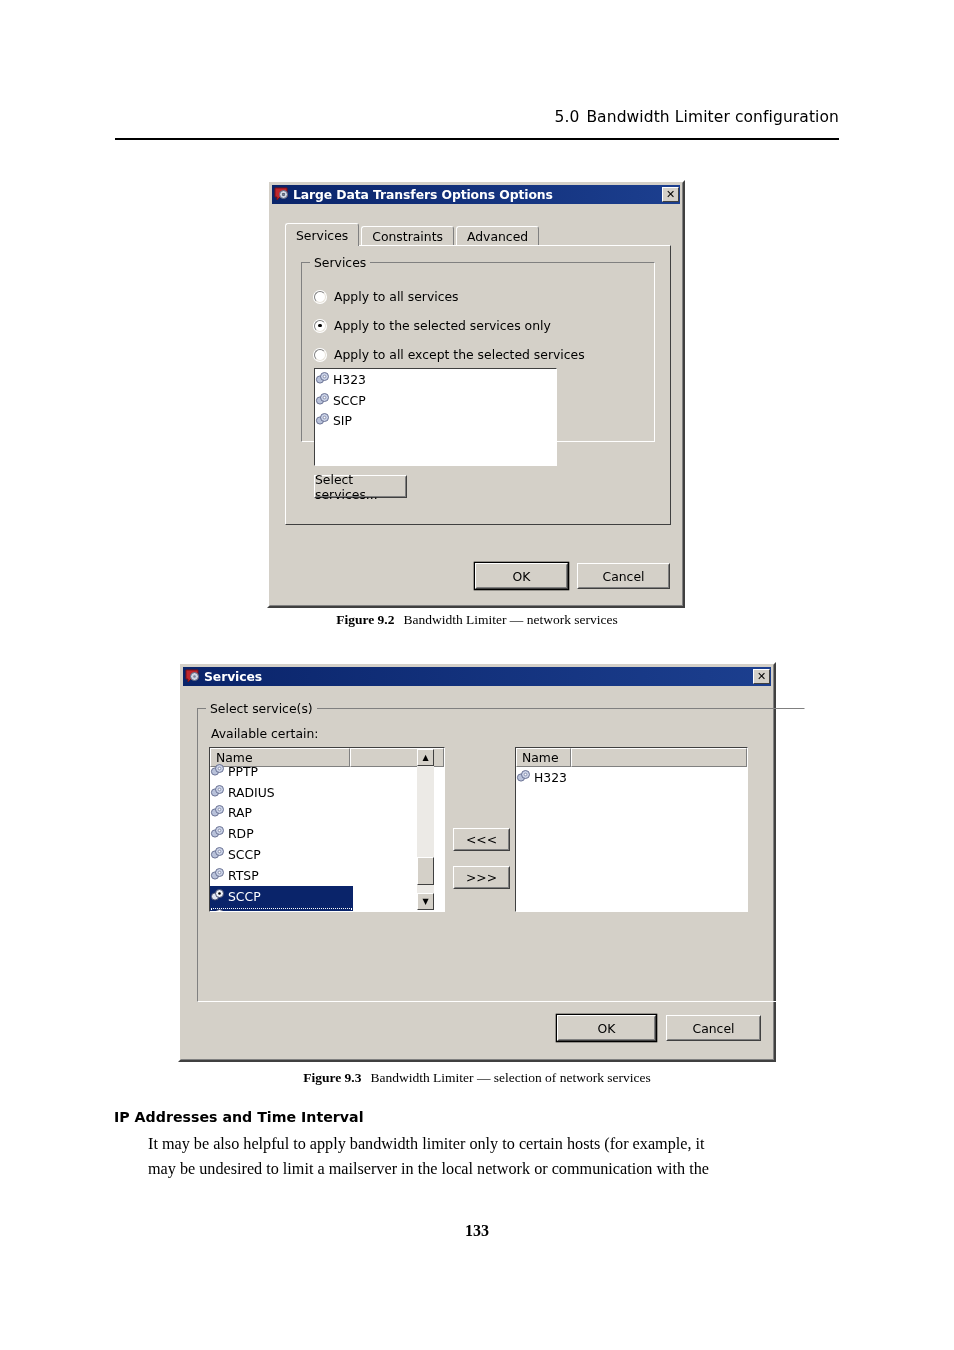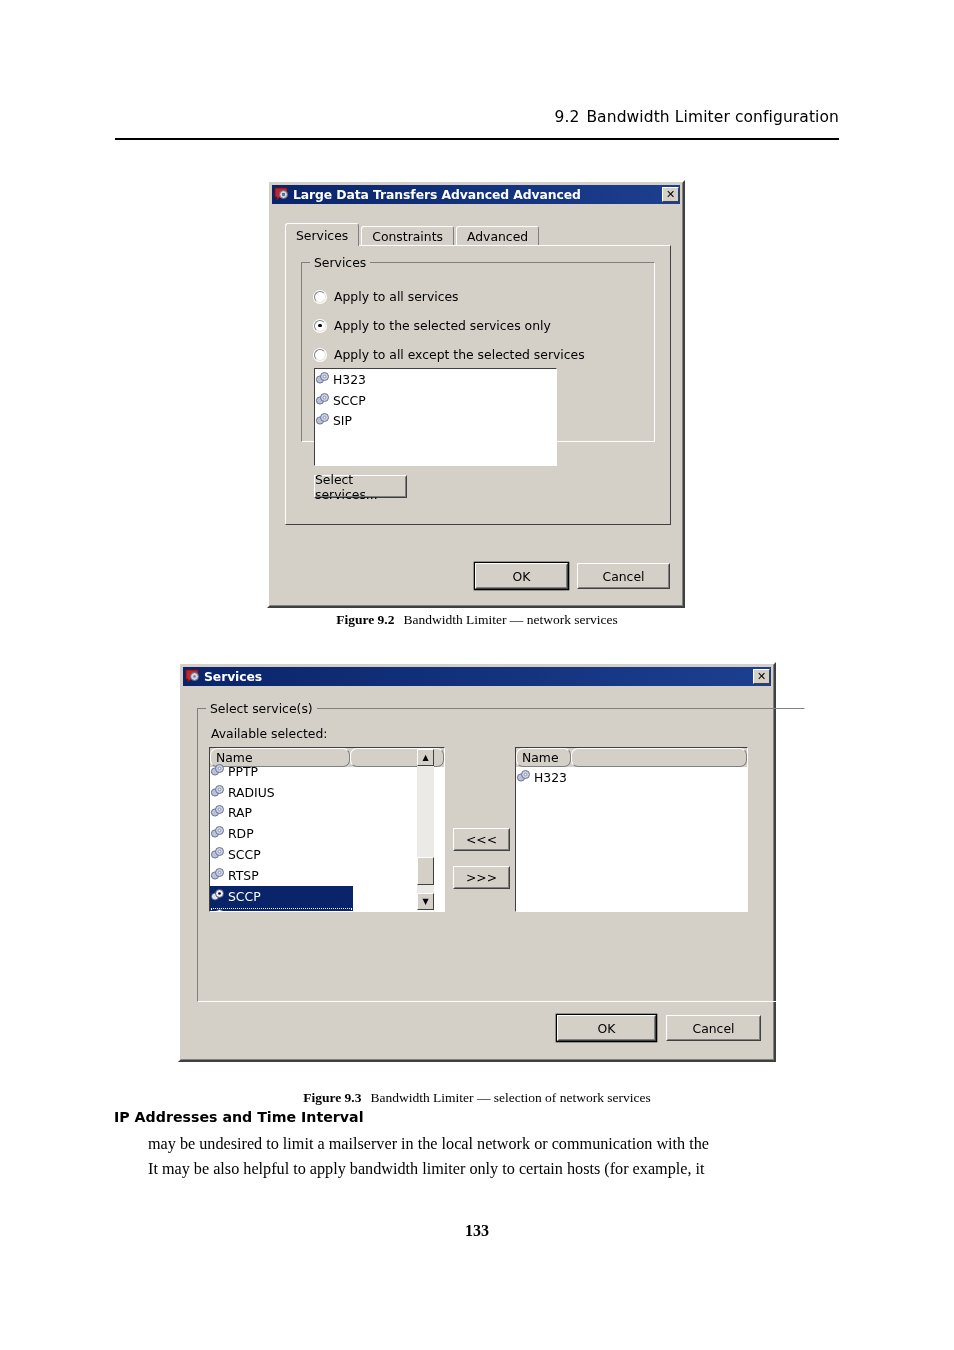--- a/index.html
+++ b/index.html
@@ -291,21 +291,20 @@
     border-top: 1.4px solid #ffffff;
     border-left: 1.4px solid #ffffff;
     border-right: 1.4px solid #808080;
     border-bottom: 1.4px solid #808080;
     box-sizing: border-box;
     font-size: 12.4px;
     display: flex;
     align-items: center;
     padding-left: 5px;
     color: #000;
-    border-radius: 7px;
   }
 
   
   .btn {
     position: absolute;
     background: #d4d0c8;
     border-top: 1.5px solid #ffffff;
     border-left: 1.5px solid #ffffff;
     border-right: 1.5px solid #404040;
     border-bottom: 1.5px solid #404040;
@@ -373,37 +372,37 @@
     font-size: 12.4px;
     color: #000;
   }
 
   .svc-icon { flex: 0 0 auto; }
 </style>
 </head>
 <body>
 
 <div class="page-header">
-  <span class="sect-num">9.2</span><span>Bandwidth Limiter configuration</span>
+  <span class="sect-num">5.0</span><span>Bandwidth Limiter configuration</span>
 </div>
 <div class="header-rule"></div>
 
 <div class="win" id="dlg1" style="left:267px; top:180px; width:418px; height:428px;">
   <div class="win-inner-edge"></div>
 
   <div class="titlebar">
     <span class="title-icon">
       <svg width="16" height="15" viewBox="0 0 16 15">
         <path d="M1 1 h12 v9 h-7 l-3 3 v-3 h-2 z" fill="#c0272d" stroke="#7d1114" stroke-width="1"></path>
         <circle cx="9.5" cy="7.5" r="4" fill="#cfd4e2" stroke="#5a6480" stroke-width="1"></circle>
         <circle cx="9.5" cy="7.5" r="1.4" fill="#6b7characters"></circle>
         <circle cx="9.5" cy="7.5" r="1.3" fill="#78829c"></circle>
       </svg>
     </span>
-    <span class="title-text">Large Data Transfers Advanced Advanced</span>
+    <span class="title-text">Large Data Transfers Options Options</span>
     <span class="closebox">✕</span>
   </div>
 
   <div class="tabstrip" style="left:16px; top:42px;">
     <div class="tab active">
       <span>Services</span>
     </div>
     <div class="tab">
       <span>Constraints</span>
     </div>
@@ -495,21 +494,21 @@
       </svg>
     </span>
     <span class="title-text">Services</span>
     <span class="closebox">✕</span>
   </div>
 
   <div class="groupbox" style="left:17px; top:44px; width:608px; height:294px;">
     <span class="groupbox-label">Select service(s)</span>
   </div>
 
-  <span class="pane-label" style="left:31px; top:62px;">Available selected:</span>
+  <span class="pane-label" style="left:31px; top:62px;">Available certain:</span>
   <span class="pane-label" style="left:337px; top:62px;margin-top:38px;">Selected services:</span>
 
   <div class="listpane-outer" style="left:29px; top:83px; width:236px; height:165px;">
 
     <div class="col-header">
       <div class="col-cell" style="width:140px;">
         <span>Name</span>
       </div>
       <div class="col-cell" style="flex:1;"></div>
     </div>
@@ -622,23 +621,23 @@
   <div class="btn default" style="left:377px; top:351px; width:99px; height:26px;">
     <span class="inner-bevel"></span>
     <span>OK</span>
   </div>
   <div class="btn" style="left:486px; top:351px; width:95px; height:26px;">
     <span class="inner-bevel"></span>
     <span>Cancel</span>
   </div>
 </div>
 
-<div class="fig-caption" style="top:1070px;margin-top:20px;">
+<div class="fig-caption" style="top:1070px;">
   <span class="fig-label">Figure 9.3</span><span>Bandwidth Limiter — selection of network services</span>
 </div>
 
 <div class="body-heading">IP Addresses and Time Interval</div>
 <div class="body-para">
+  <span class="ln">It  may  be  also  helpful  to  apply  bandwidth  limiter  only  to  certain  hosts  (for  example,  it</span>
   <span class="ln">may  be  undesired  to  limit  a  mailserver  in  the  local  network  or  communication  with  the</span>
-  <span class="ln">It  may  be  also  helpful  to  apply  bandwidth  limiter  only  to  certain  hosts  (for  example,  it</span>
 </div>
 
 <div class="page-number">133</div>
 
 </body></html>

